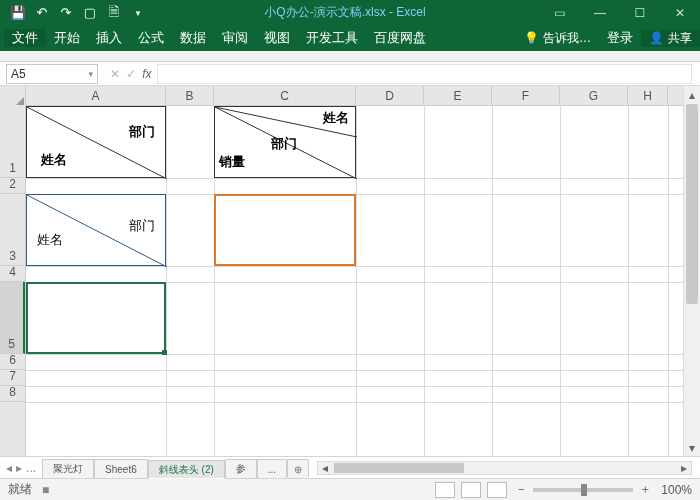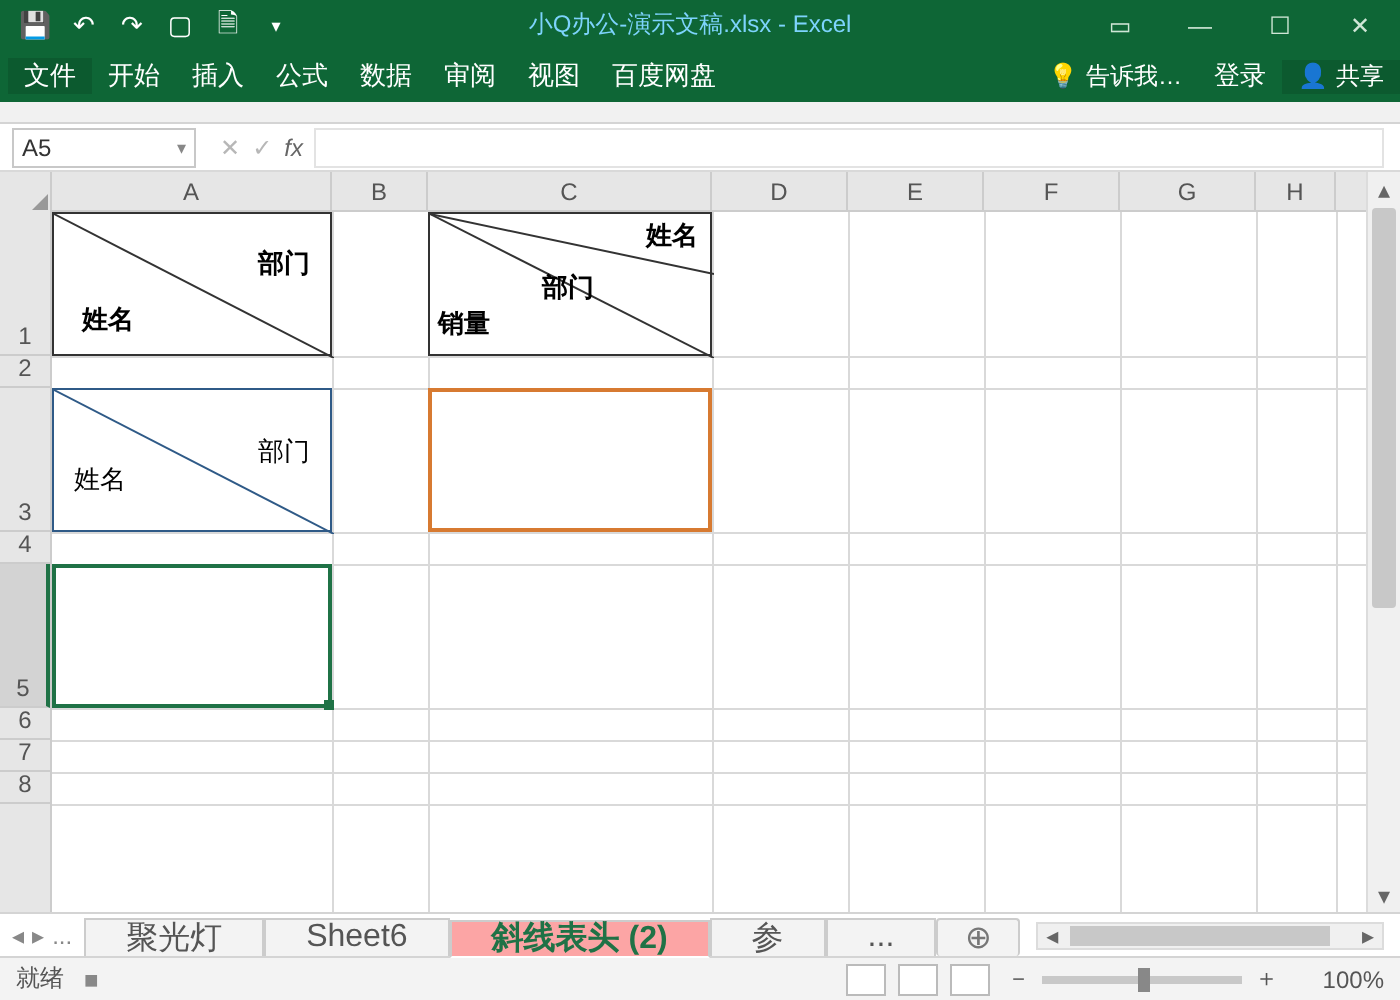--- a/index.html
+++ b/index.html
@@ -36,22 +36,22 @@
 .diagcell{position:absolute;border:1px solid #333;background:#fff}
 .orangebox{position:absolute;border:2px solid #d77a31;background:#fff}
 .activecell{position:absolute;border:2px solid #1f7246}
 .activecell .handle{position:absolute;right:-3px;bottom:-3px;width:5px;height:5px;background:#1f7246}
 .vscroll{position:absolute;right:0;top:0;bottom:0;width:17px;background:#f0f0f0;border-left:1px solid #dcdcdc}
 .vscroll .thumb{position:absolute;left:2px;right:2px;background:#c8c8c8;border-radius:2px}
 .vscroll .arr{position:absolute;left:0;right:0;height:17px;display:flex;align-items:center;justify-content:center;color:#666}
 .tabbar{height:22px;background:#fff;border-top:1px solid #d4d4d4;display:flex;align-items:center}
 .tabnav{display:flex;padding:0 6px;gap:4px;color:#888}
 .sheets{display:flex;align-items:flex-end;height:100%}
-.sheet{padding:2px 20px;border:1px solid #ccc;border-bottom:none;background:#f3f3f3;color:#555;font-size:16px;height:19px;display:flex;align-items:center}
-.sheet.active{background:#fca5a5;color:#1f7246;font-weight:bold;border-bottom:1px solid #fff;position:relative;top:1px}
+.sheet{padding:2px 10px;border:1px solid #ccc;border-bottom:none;background:#f3f3f3;color:#555;font-size:10px;height:19px;display:flex;align-items:center}
+.sheet.active{background:#e5e5e5;color:#1f7246;font-weight:normal;border-bottom:1px solid #fff;position:relative;top:1px}
 .sheet.add{width:20px;justify-content:center;border-radius:2px;color:#777}
 .hscroll{flex:1;height:14px;margin:0 8px;background:#f0f0f0;display:flex;align-items:center;position:relative;border:1px solid #dcdcdc}
 .hscroll .arr{width:14px;text-align:center;color:#666}
 .hscroll .thumb{position:absolute;top:1px;bottom:1px;left:16px;width:130px;background:#c8c8c8}
 .status{height:22px;background:#f3f3f3;border-top:1px solid #d4d4d4;display:flex;align-items:center;padding:0 8px;color:#555;font-size:11px}
 .status .sp{flex:1}
 .viewbtns{display:flex;gap:6px;align-items:center}
 .viewbtns .vb{width:20px;height:16px;border:1px solid #bbb;background:#fff}
 .zoomslider{width:100px;height:4px;background:#c8c8c8;margin:0 6px;position:relative}
 .zoomslider .zh{position:absolute;top:-4px;left:48px;width:6px;height:12px;background:#888}
@@ -79,20 +79,21 @@
 </div>
 
 <div class="ribbon-tabs">
   <div class="rtab file">文件</div>
   <div class="rtab">开始</div>
   <div class="rtab">插入</div>
   <div class="rtab">公式</div>
   <div class="rtab">数据</div>
   <div class="rtab">审阅</div>
   <div class="rtab">视图</div>
+  <div class="rtab">开发工具</div>
   <div class="rtab">百度网盘</div>
   <div class="rtab right">
       <span style="margin-right:4px">💡</span>
       <span>告诉我…</span>
     </div>
   <div class="rtab">登录</div>
   <div class="rtab share">
       <span style="margin-right:4px">👤</span>
       <span>共享</span>
     </div>
@@ -230,14 +231,14 @@
   <div class="viewbtns">
     <div class="vb"></div>
     <div class="vb"></div>
     <div class="vb"></div>
   </div>
   <span style="margin-left:8px">－</span>
   <div class="zoomslider">
       <div class="zh"></div>
     </div>
   <span>＋</span>
-  <span style="margin-left:22px">100%</span>
+  <span style="margin-left:10px">100%</span>
 </div>
 
 </body></html>

